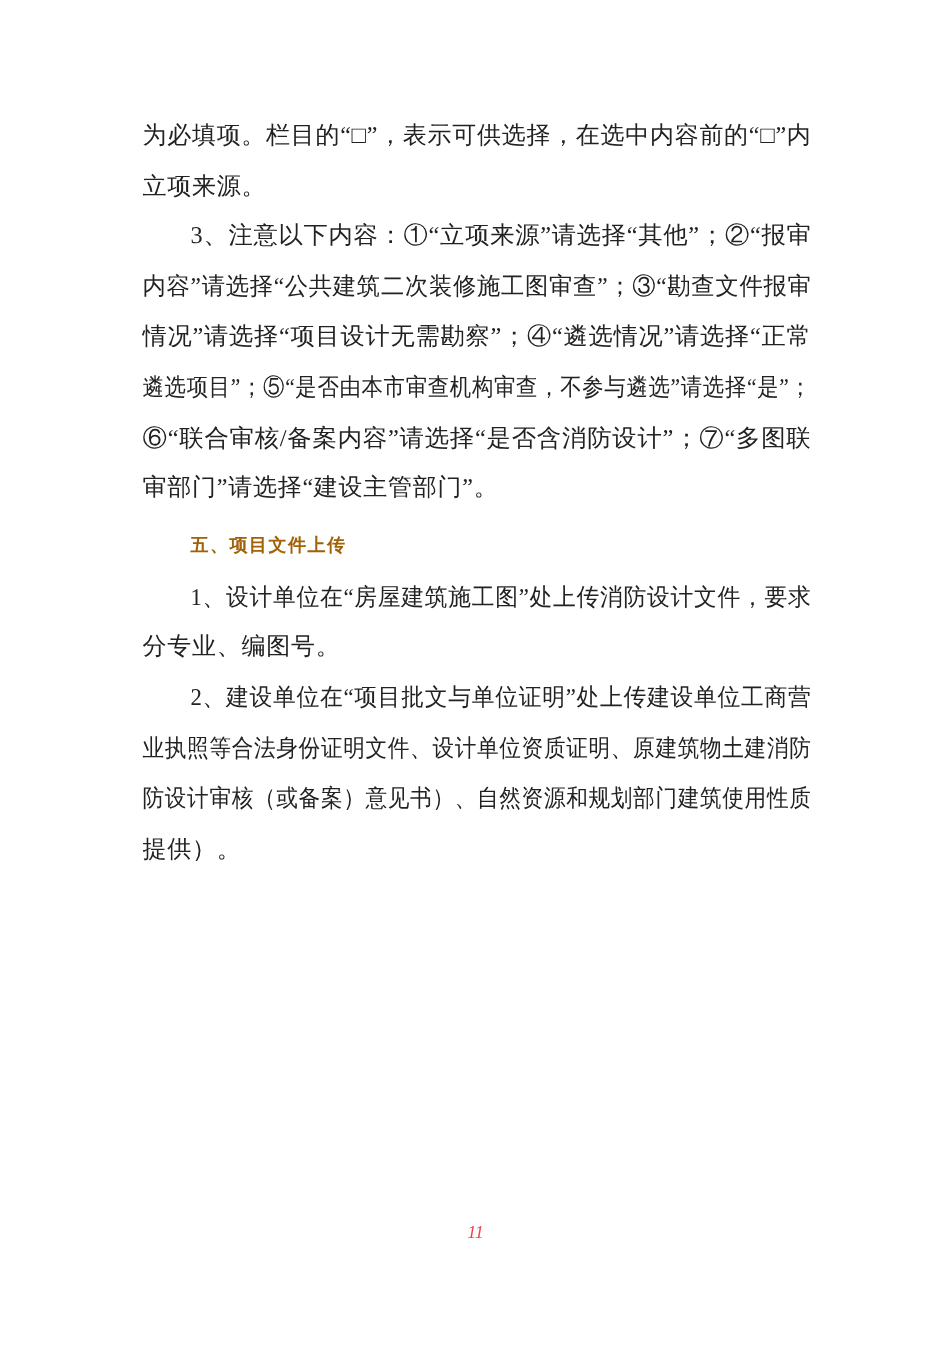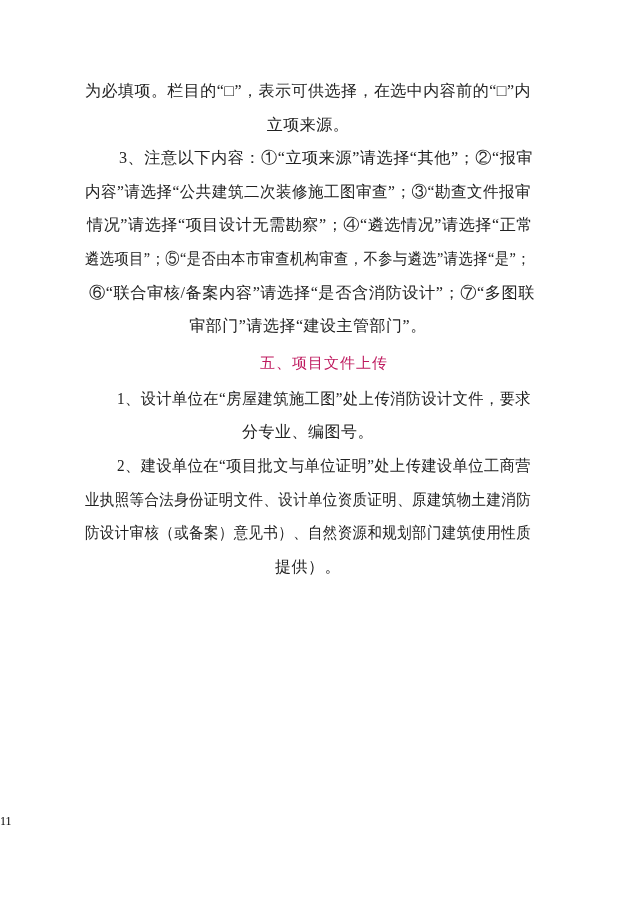--- a/index.html
+++ b/index.html
@@ -11,24 +11,23 @@
     position: relative;
     width: 634px;
     height: 898px;
     background: #ffffff;
     overflow: hidden;
     font-family: "Liberation Serif", "DejaVu Serif", serif;
     color: #222222;
   }
   .content {
     position: absolute;
-    left: 85px;
+    left: 95px;
     top: 74px;
     width: 446px;
-    text-align: center;
   }
   .line {
     height: 33.6px;
     line-height: 33.6px;
     font-size: 16px;
     white-space: nowrap;
     overflow: visible;
   }
   .line-text {
     display: inline-block;
@@ -39,34 +38,35 @@
   .line.indent .line-text {
     margin-left: 32px;
   }
   .line.heading {
     height: 37px;
     line-height: 37px;
     margin: 1px 0;
   }
   .line.heading .line-text {
     font-family: "Liberation Sans", "DejaVu Sans", sans-serif;
-    font-weight: normal;
-    font-size: 15px;
+    font-weight: bold;
+    font-size: 12px;
     letter-spacing: 1px;
-    color: #be185d;
+    color: #a16207;
   }
   .footer {
     position: absolute;
     left: 0;
     right: 0;
     top: 814px;
-    text-align: left;
+    text-align: center;
     font-size: 12px;
-    color: #000000;
+    color: #ef4444;
     font-family: "Liberation Serif", "DejaVu Serif", serif;
+    font-style: italic;
   }
 </style>
 </head>
 <body>
 
 <div class="page">
   <div class="content" id="doc-lines">
       <div class="line"><span class="line-text" style="transform: scaleX(0.998356);">为必填项。栏目的“□”，表示可供选择，在选中内容前的“□”内</span></div>
       <div class="line"><span class="line-text">立项来源。</span></div>
       <div class="line indent"><span class="line-text" style="transform: scaleX(1.01095);">3、注意以下内容：①“立项来源”请选择“其他”；②“报审</span></div>

